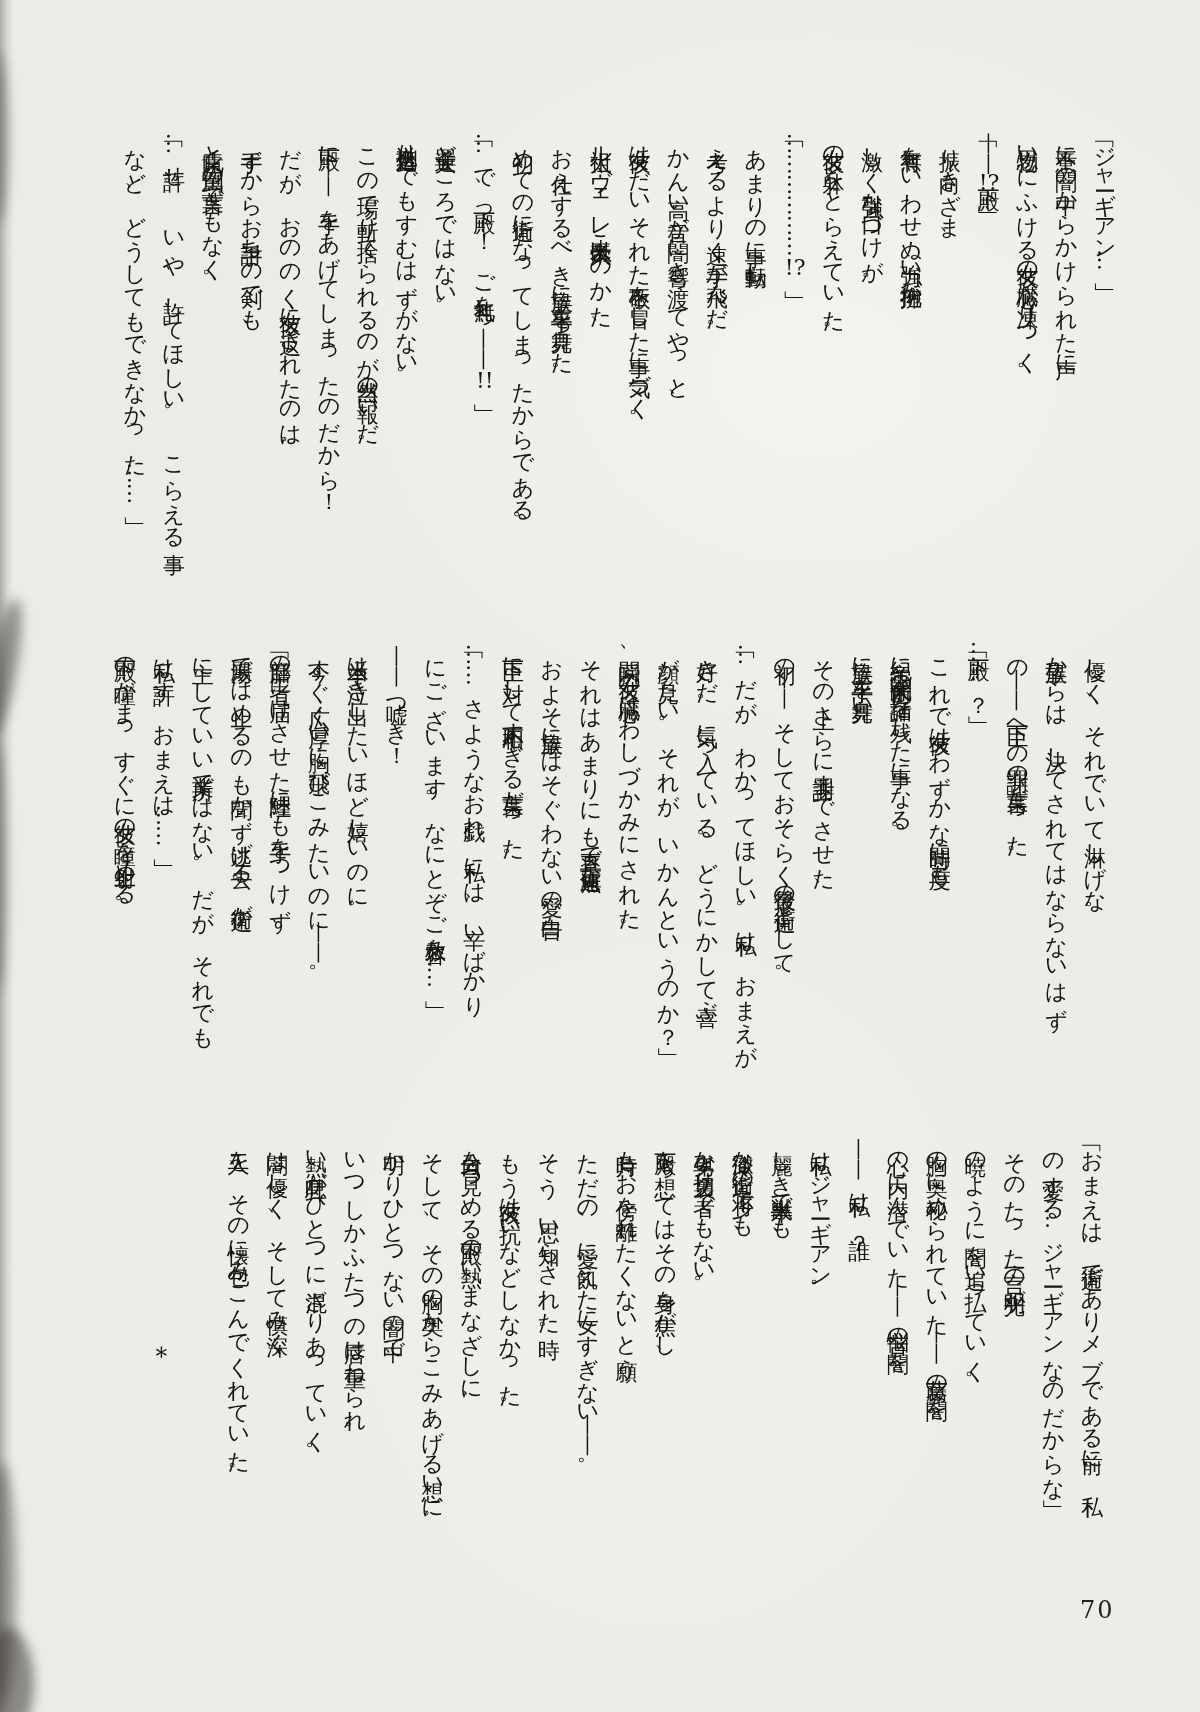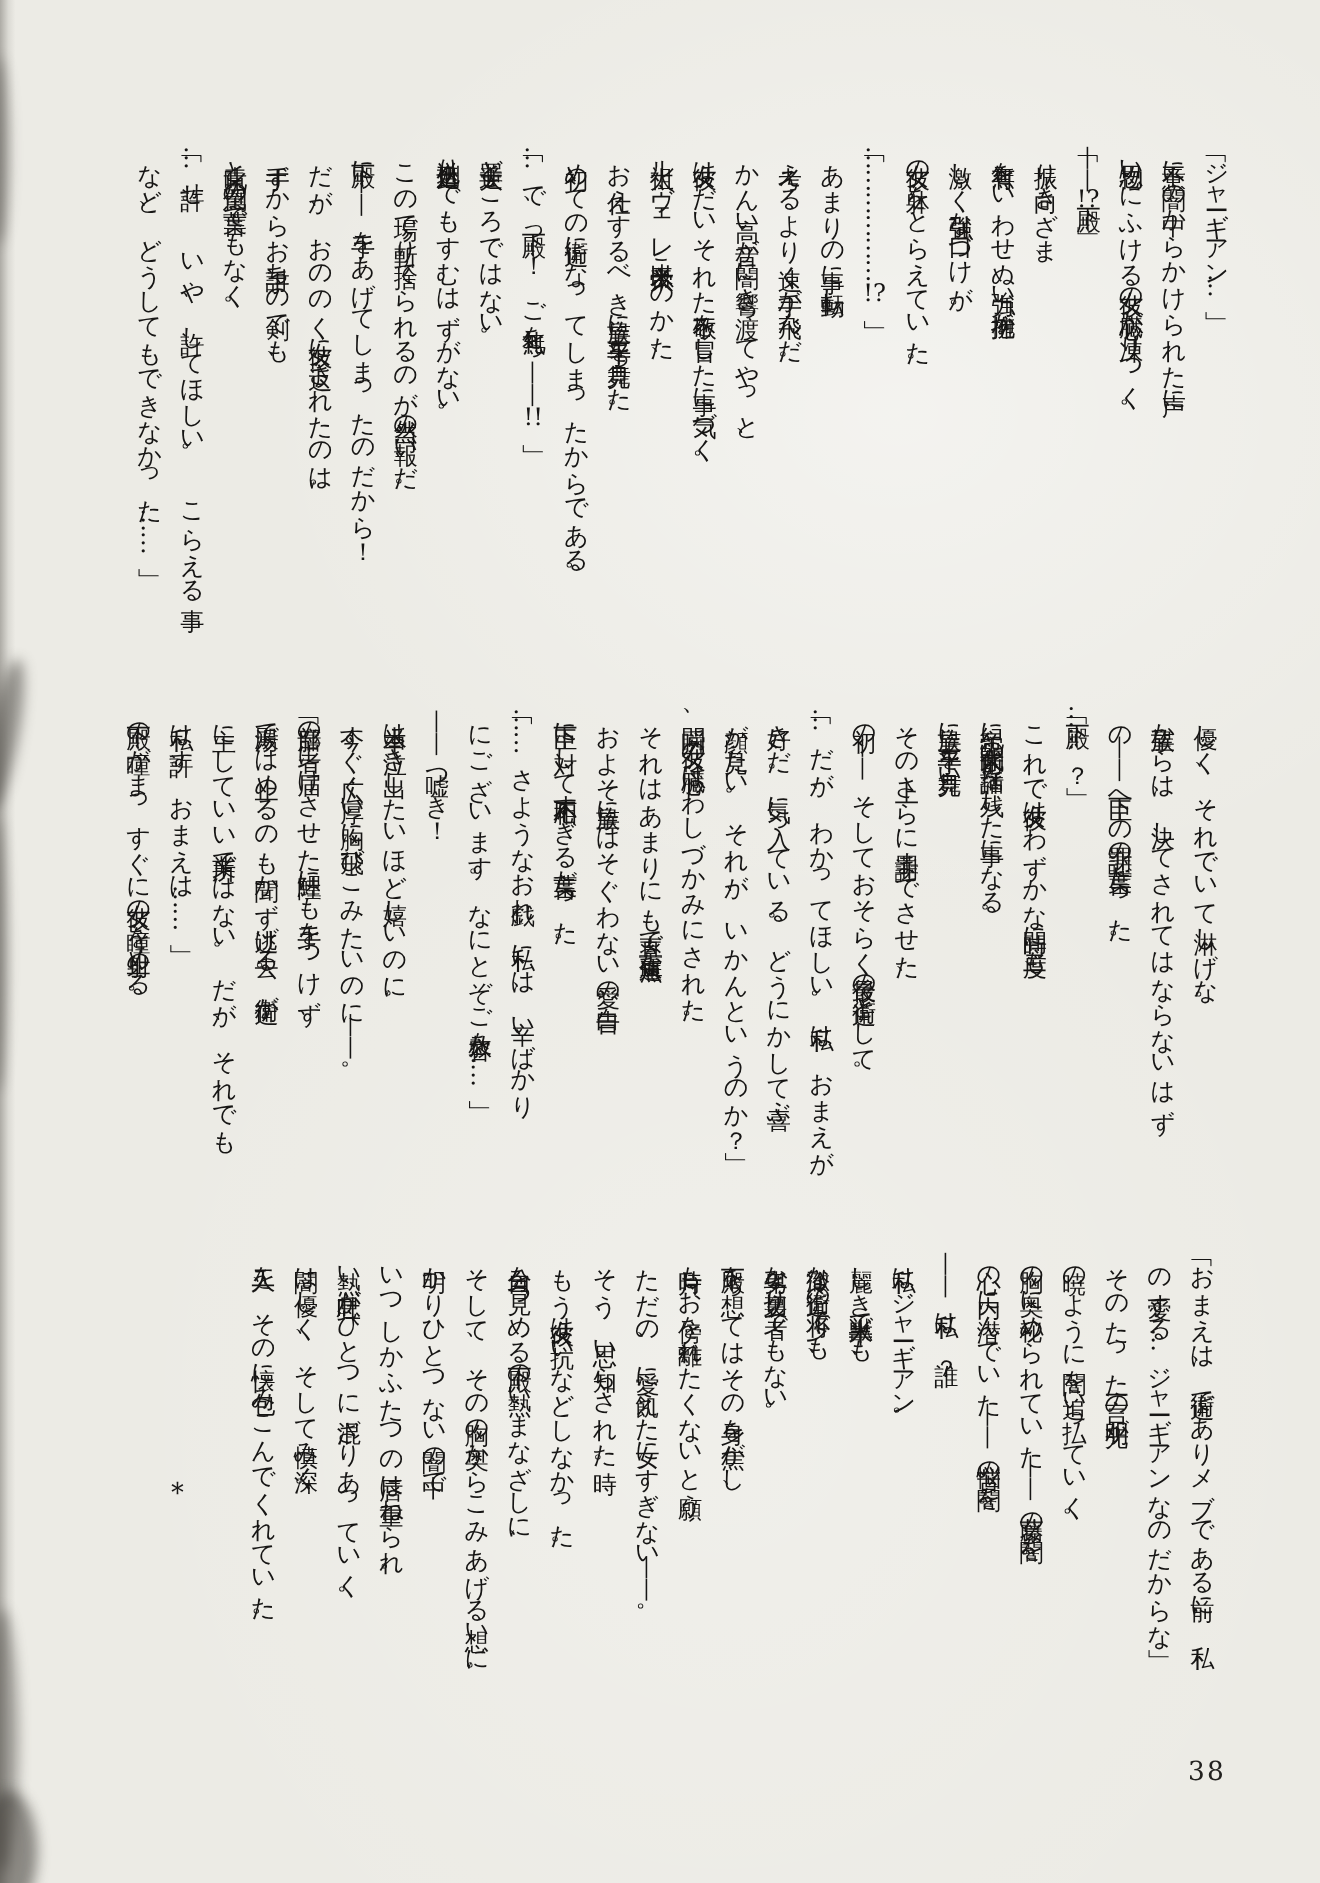--- a/index.html
+++ b/index.html
@@ -143,14 +143,14 @@
       <p>自分を見つめる殿下の熱いまなざしに、</p>
       <p>そして、その胸の奥からこみあげる想いに。</p>
       <p>明かりひとつない闇の中で、</p>
       <p>いつしかふたつの唇は重ねられ。</p>
       <p>熱い吐息がひとつに混ざりあっていく。</p>
       <p>闇は優しく、そして慎み深く。</p>
       <p>二人を、その懐に包みこんでくれていた。</p>
     </section>
 
   <div class="separator">＊</div>
-  <div class="pageno">38</div>
+  <div class="pageno">70</div>
 </div>
 
 </body></html>

